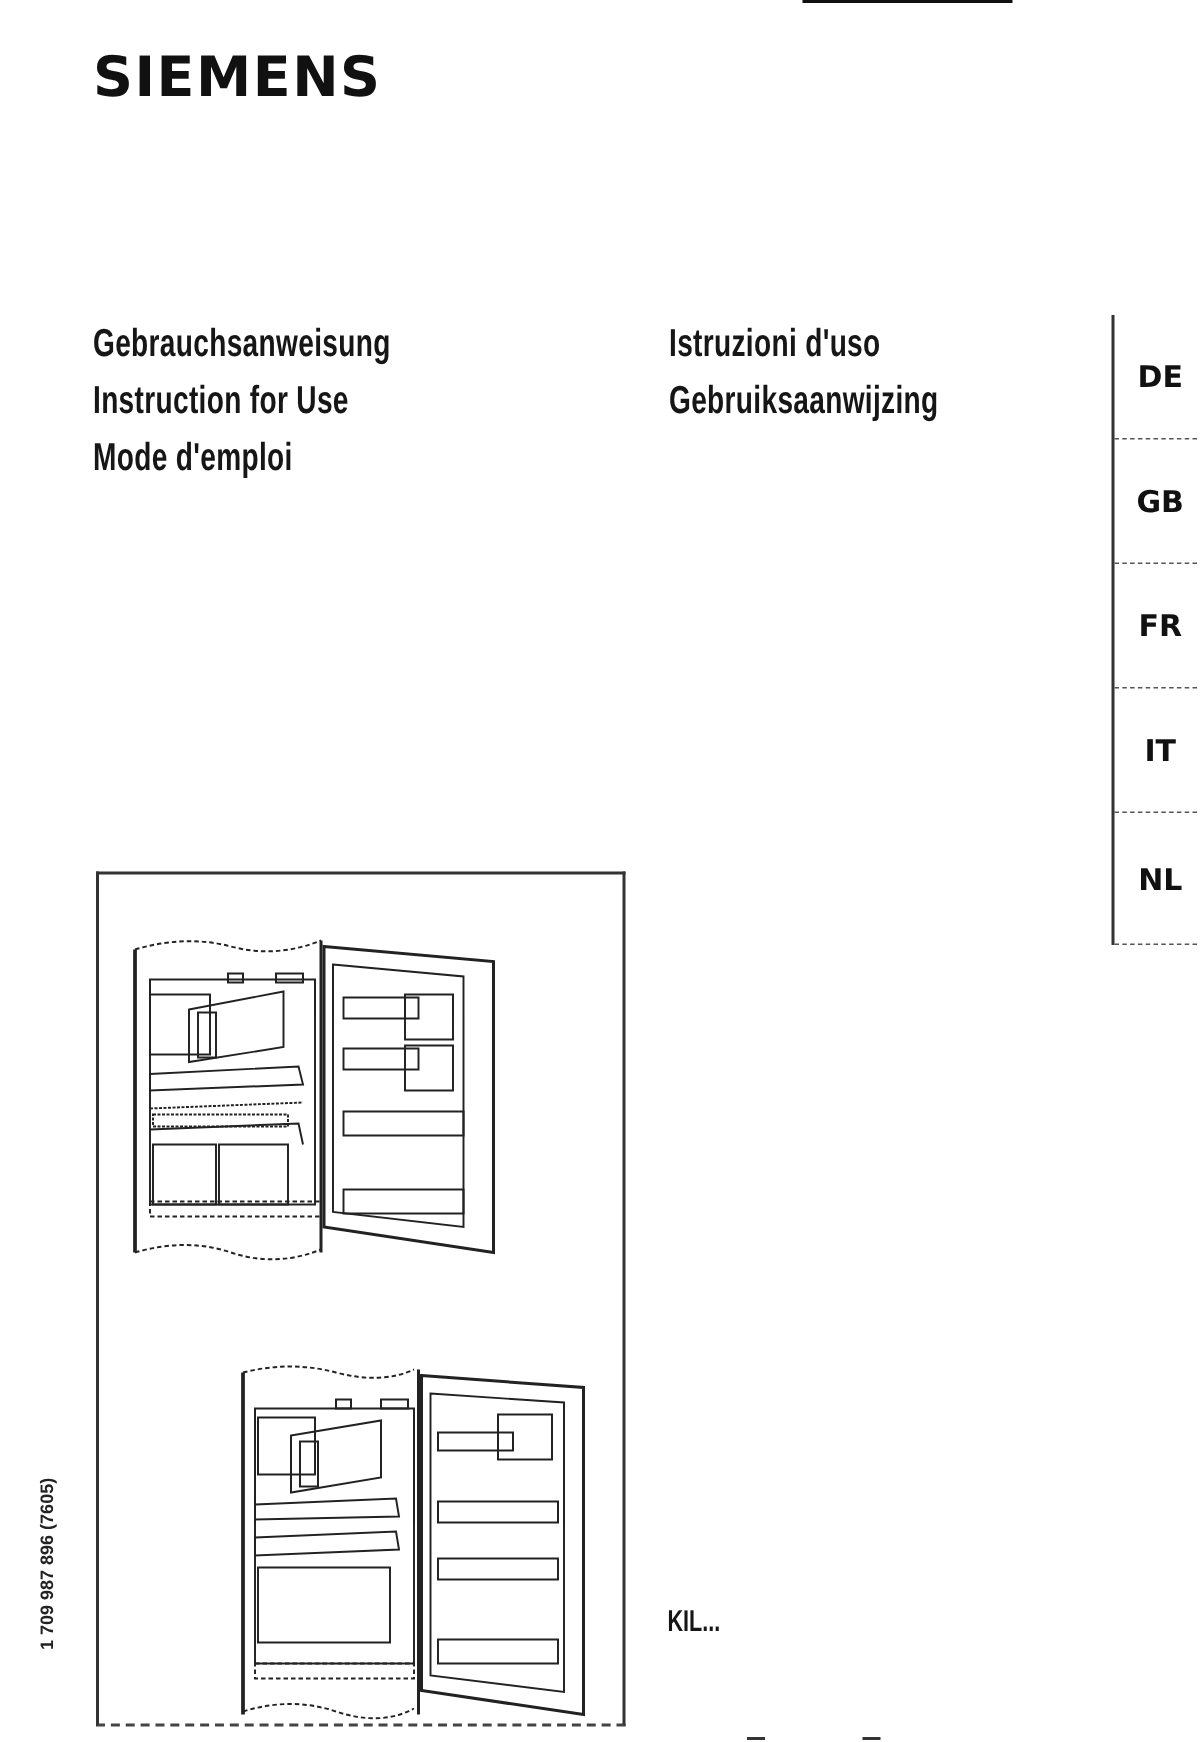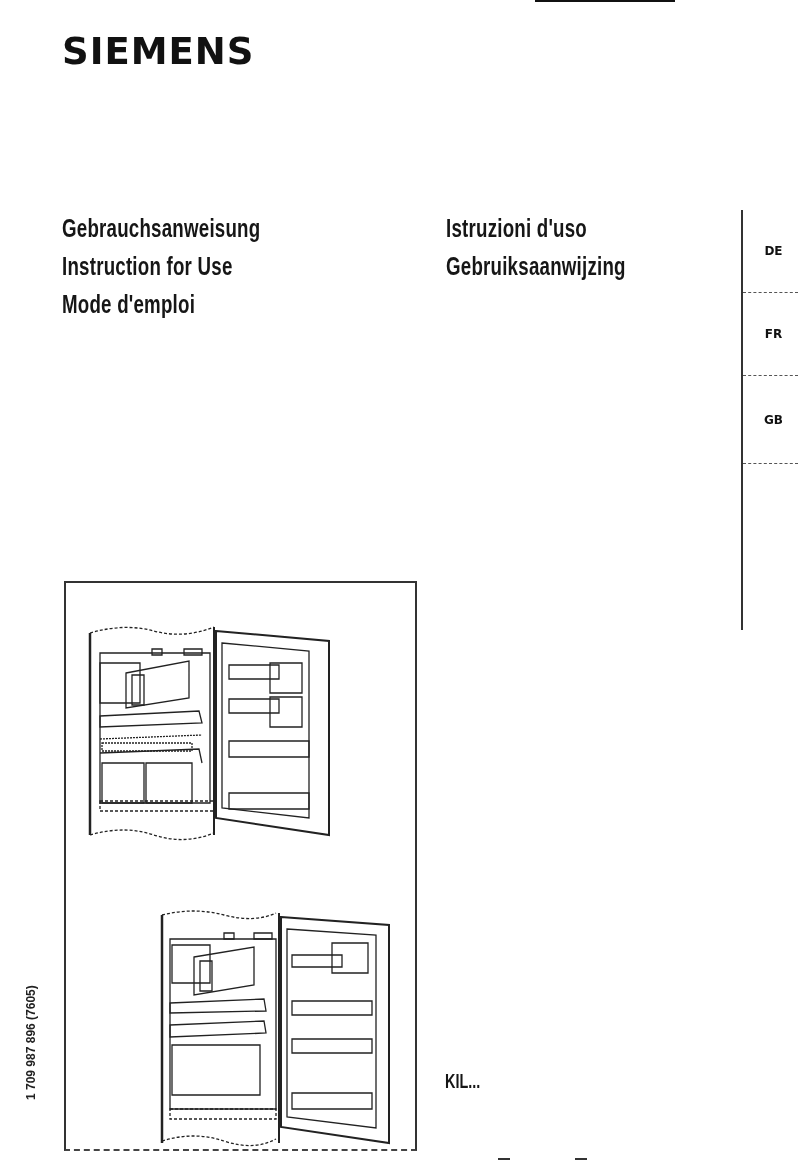--- a/index.html
+++ b/index.html
@@ -1,21 +1,21 @@
 <!DOCTYPE html>
 <html><head>
 <meta charset="utf-8">
 <style>
   html, body { margin:0; padding:0; background:#fff; }
   body { width:802px; height:1161px; position:relative; overflow:hidden; font-family:"Liberation Sans", sans-serif; color:#111; }
   .topline { position:absolute; top:0; left:535px; width:140px; height:2px; background:#111; }
   .brand { position:absolute; left:62px; top:30px; font-family:"DejaVu Sans", sans-serif; font-weight:bold; font-size:37px; letter-spacing:1px; color:#111;text-align:center; }
   .title { position:absolute; font-family:"Liberation Sans", sans-serif; font-weight:bold; font-size:26px; color:#161616; transform:scaleX(0.72); transform-origin:left top; white-space:nowrap; letter-spacing:0.3px; }
   .tabs { position:absolute; left:741px; top:210px; width:55px; height:420px; border-left:2px solid #333; }
-  .tab { height:83px; border-bottom:1.5px dashed #555; display:flex; align-items:center; justify-content:center; font-family:"DejaVu Sans", sans-serif; font-weight:bold; font-size:12px; color:#111; padding-left:6px; box-sizing:border-box; }
+  .tab { height:83px; border-bottom:1.5px dashed #555; display:flex; align-items:center; justify-content:center; font-family:"DejaVu Sans", sans-serif; font-weight:bold; font-size:20px; color:#111; padding-left:6px; box-sizing:border-box; }
   .tab:last-child { height:88px; }
   .figure { position:absolute; left:64px; top:581px; width:353px; height:570px; border:2px solid #333; border-bottom:2px dashed #444; box-sizing:border-box; }
   .model { position:absolute; left:445px; top:1070px; font-weight:bold; font-size:20px; transform:scaleX(0.72); transform-origin:left top; color:#161616; }
   .sidecode { position:absolute; left:24px; top:1100px; transform:rotate(-90deg); transform-origin:left top; font-size:12px; font-weight:bold; white-space:nowrap; color:#222; }
   .bottom-dash { position:absolute; height:2px; background:#333; }
   svg line, svg rect, svg path, svg polyline { vector-effect:non-scaling-stroke; }
 </style>
 </head>
 <body>
 
@@ -24,22 +24,24 @@
 <div class="brand">SIEMENS</div>
 
 <div class="title" style="left:62px;top:213px;">Gebrauchsanweisung</div>
 <div class="title" style="left:62px;top:251px;">Instruction for Use</div>
 <div class="title" style="left:62px;top:289px;">Mode d'emploi</div>
 <div class="title" style="left:446px;top:213px;">Istruzioni d'uso</div>
 <div class="title" style="left:446px;top:251px;">Gebruiksaanwijzing</div>
 
 <div class="tabs">
   <div class="tab">DE</div>
+  <div class="tab">GB</div>
   <div class="tab">FR</div>
-  <div class="tab">GB</div>
+  <div class="tab">IT</div>
+  <div class="tab">NL</div>
 </div>
 
 <div class="figure">
 
   <svg style="position:absolute;left:18px;top:30px;" width="260" height="235" viewBox="0 0 260 235" fill="none" stroke="#222" stroke-width="1.3">
     <path d="M6 20 Q40 10 70 18 T130 14" stroke-dasharray="3 2"></path>
     <line x1="6" y1="20" x2="6" y2="222" stroke-width="2.5"></line>
     <line x1="130" y1="14" x2="130" y2="222" stroke-width="2"></line>
     <rect x="16" y="40" width="110" height="150"></rect>
     <rect x="16" y="188" width="114" height="10" stroke-dasharray="3 2"></rect>

